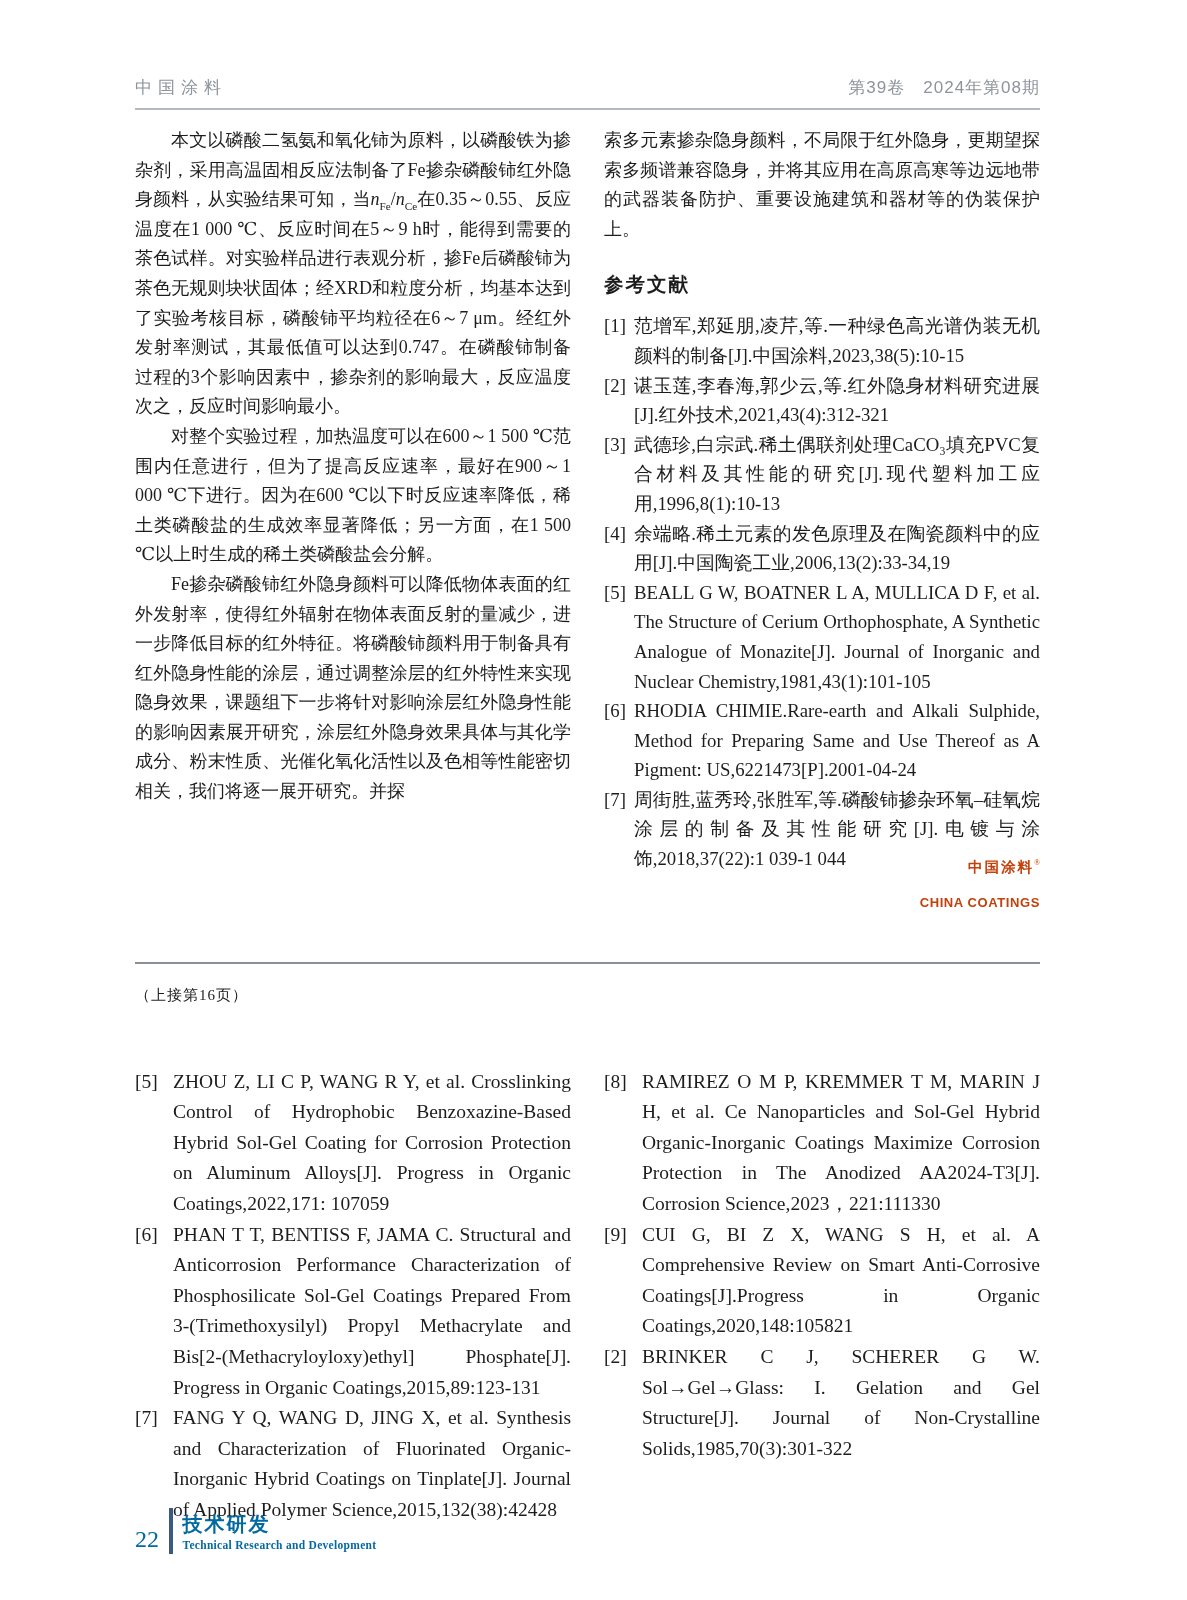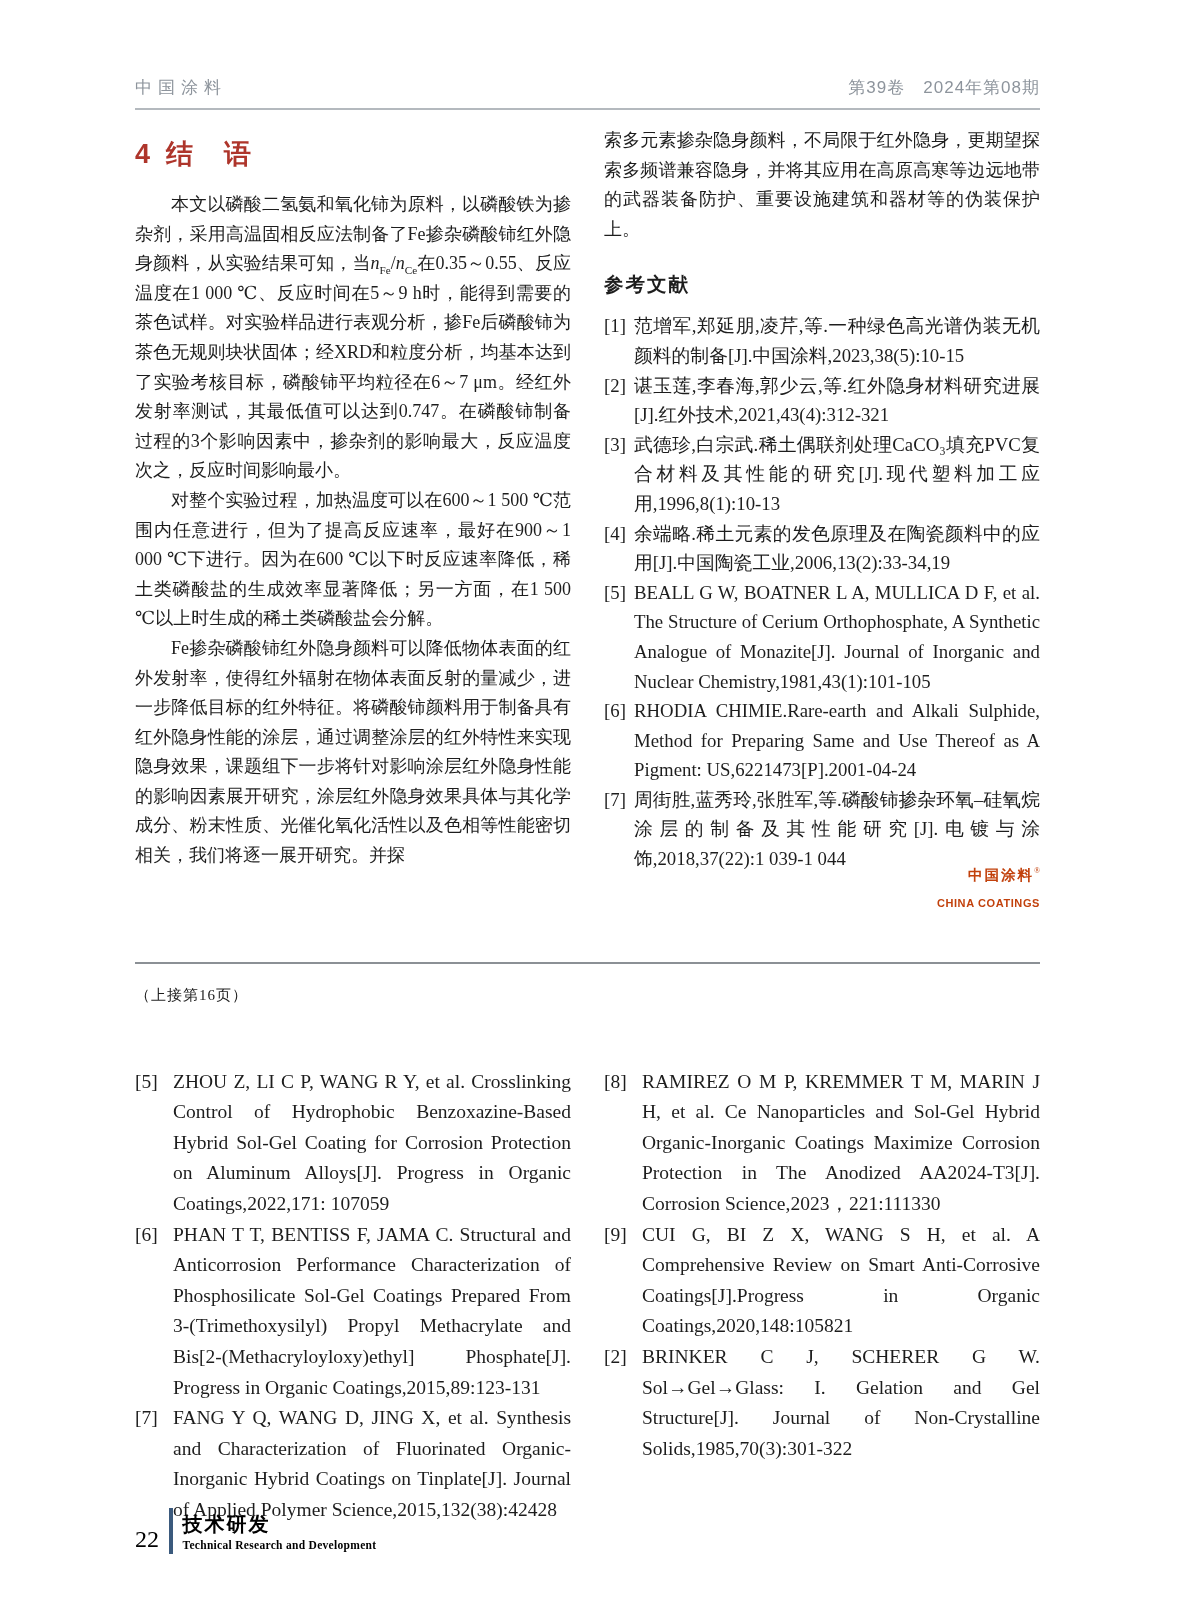--- a/index.html
+++ b/index.html
@@ -35,52 +35,49 @@
   .ref-list{list-style:none;margin:0;padding:0;}
   .ref{position:relative;padding-left:30px;font-size:18.8px;line-height:29.6px;text-align:justify;}
   .ref .num{position:absolute;left:0;top:0;}
   .ref.lower{padding-left:38px;font-size:19.5px;line-height:30.6px;}
 
   .brand-logo{color:#c2410c;text-align:right;line-height:1.05;}
   .logo-cn{font-family:"Liberation Sans","DejaVu Sans",sans-serif;font-weight:700;
       font-size:14.5px;letter-spacing:2px;}
   .logo-reg{font-size:8px;vertical-align:top;}
   .logo-en{font-family:"Liberation Sans","DejaVu Sans",sans-serif;font-weight:700;
-      font-size:11px;letter-spacing:0.6px;margin-top:14px;}
+      font-size:13px;letter-spacing:0.6px;margin-top:20px;}
   .logo-abs{position:absolute;right:0;bottom:-36px;}
 
   .continuation-divider{border:none;border-top:2px solid #8b9095;margin:88px 0 0 0;}
   .continuation-note{font-size:15px;margin-top:22px;letter-spacing:1px;}
   .lower-cols{margin-top:62px;}
 
   
   .page-footer{position:absolute;left:135px;bottom:46px;display:flex;align-items:center;
-      color:#000000;}
+      color:#0369a1;}
   .footer-page{font-size:24px;margin-right:10px;margin-top:16px;}
   .footer-bar{width:3.5px;height:46px;background:#3b5a7d;margin-right:10px;}
   .footer-cn{font-family:"Liberation Sans","DejaVu Sans",sans-serif;font-weight:700;
       font-size:20px;letter-spacing:2px;}
   .footer-en{font-size:11.5px;font-weight:700;margin-top:1px;letter-spacing:0.3px;}
 </style>
 </head>
 <body>
 
 <div class="content">
 
   <div class="page-header">
     <span class="journal-name">中国涂料</span>
     <span class="issue-info">第39卷　2024年第08期</span>
   </div>
 
   <div class="cols">
 
     <div class="col">
-      <div class="section-heading">
-        <span class="hnum">4</span><span>结　语</span>
-      </div>
       <p class="para"><span>本文以磷酸二氢氨和氧化铈为原料，以磷酸铁为掺杂剂，采用高温固相反应法制备了Fe掺杂磷酸铈红外隐身颜料，从实验结果可知，当</span><span class="vn">n</span><span class="sb">Fe</span><span>/</span><span class="vn">n</span><span class="sb">Ce</span><span>在0.35～0.55、反应温度在1 000 ℃、反应时间在5～9 h时，能得到需要的茶色试样。对实验样品进行表观分析，掺Fe后磷酸铈为茶色无规则块状固体；经XRD和粒度分析，均基本达到了实验考核目标，磷酸铈平均粒径在6～7 μm。经红外发射率测试，其最低值可以达到0.747。在磷酸铈制备过程的3个影响因素中，掺杂剂的影响最大，反应温度次之，反应时间影响最小。</span></p>
       <p class="para">对整个实验过程，加热温度可以在600～1 500 ℃范围内任意进行，但为了提高反应速率，最好在900～1 000 ℃下进行。因为在600 ℃以下时反应速率降低，稀土类磷酸盐的生成效率显著降低；另一方面，在1 500 ℃以上时生成的稀土类磷酸盐会分解。</p>
       <p class="para">Fe掺杂磷酸铈红外隐身颜料可以降低物体表面的红外发射率，使得红外辐射在物体表面反射的量减少，进一步降低目标的红外特征。将磷酸铈颜料用于制备具有红外隐身性能的涂层，通过调整涂层的红外特性来实现隐身效果，课题组下一步将针对影响涂层红外隐身性能的影响因素展开研究，涂层红外隐身效果具体与其化学成分、粉末性质、光催化氧化活性以及色相等性能密切相关，我们将逐一展开研究。并探</p>
     </div>
 
     <div class="col">
       <p class="para no-indent">索多元素掺杂隐身颜料，不局限于红外隐身，更期望探索多频谱兼容隐身，并将其应用在高原高寒等边远地带的武器装备防护、重要设施建筑和器材等的伪装保护上。</p>
 
       <div class="refs-heading">参考文献</div>
 

